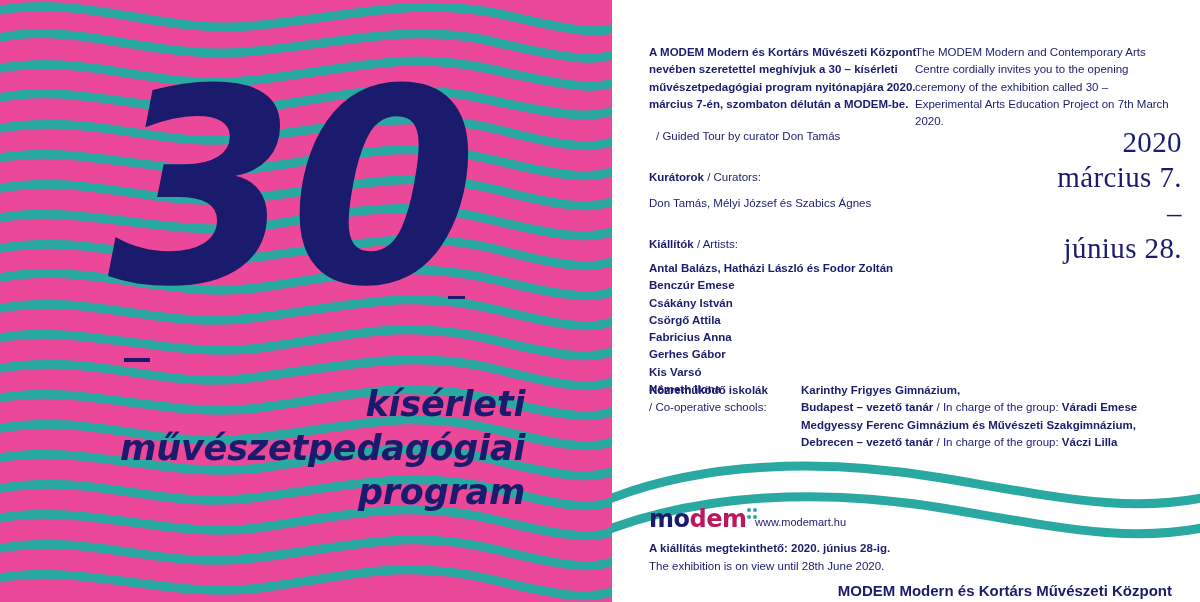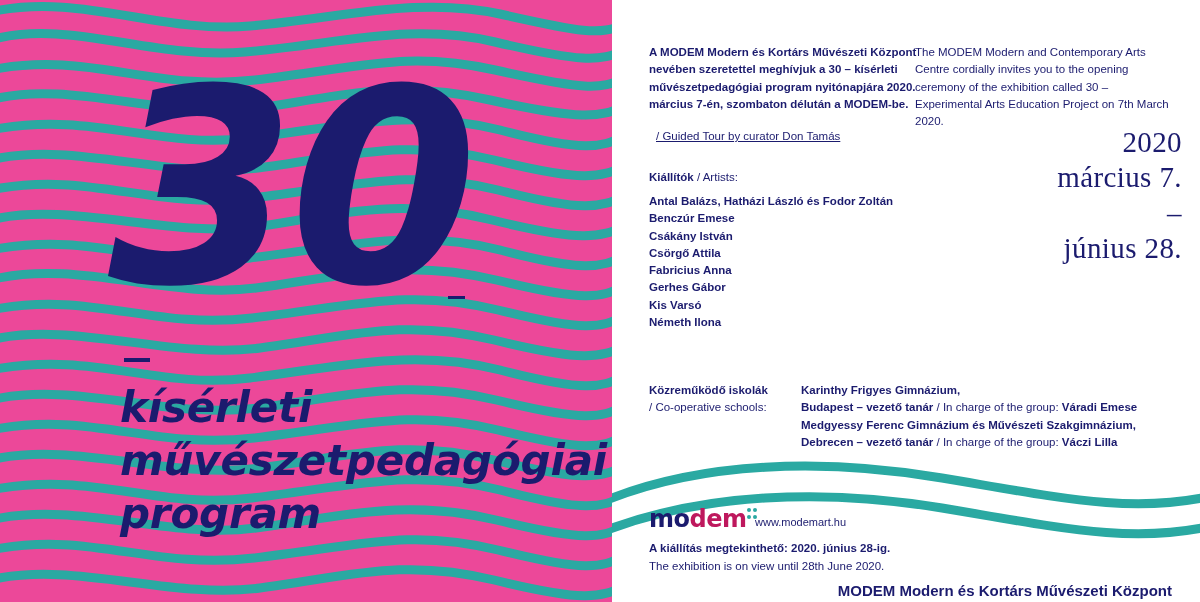--- a/index.html
+++ b/index.html
@@ -71,24 +71,25 @@
     height: 4px;
     background: #1b1b6e;
   }
   .hu-title {
     position: absolute;
     left: 120px;
     top: 382px;
     color: #1b1b6e;
     font-weight: 700;
     font-style: italic;
-    font-size: 42px;
+    font-size: 35px;
     line-height: 1.26;
     letter-spacing: -0.2px;
     font-family: "DejaVu Sans", sans-serif;
+    text-align: right;
   }
 
   
   .right-panel {
     position: absolute;
     left: 612px; top: 0;
     width: 588px; height: 602px;
     background: #ffffff;
   }
   .right-wave { position: absolute; left: 0; top: 452px; }
@@ -133,21 +134,21 @@
     left: 37px;
     top: 128px;
     width: 290px;
     color: #1b1b6e;
     font-size: 11.5px;
     line-height: 1.48;
   }
   .mid-block .b { font-weight: 700; }
   .mid-block .n { font-weight: 400; }
   .mid-block .row-tour { margin-bottom: 2px; }
-  .mid-block .sub { margin-left: 7px; text-decoration: underline; }
+  .mid-block .sub { margin-left: 7px; }
 
   .sect { margin-top: 24px; }
   .artists-list { margin-top: 7px; font-weight: 700; line-height: 1.50; }
 
   .schools {
     position: absolute;
     left: 37px;
     top: 382px;
     width: 520px;
     color: #1b1b6e;
@@ -286,20 +287,27 @@
     <div class="dates">
       <div>2020</div>
       <div>március 7.</div>
       <div>–</div>
       <div>június 28.</div>
     </div>
 
     <div class="mid-block">
       <div class="n sub">/ Guided Tour by curator Don Tamás</div>
 
+      <div class="sect">
+        <div>
+          <span class="b">Kurátorok</span>
+          <span class="n">/ Curators:</span>
+        </div>
+        <div class="n" style="margin-top:9px;">Don Tamás, Mélyi József és Szabics Ágnes</div>
+      </div>
 
       <div class="sect">
         <div>
           <span class="b">Kiállítók</span>
           <span class="n">/ Artists:</span>
         </div>
         <div class="artists-list">
           <div>Antal Balázs, Hatházi László és Fodor Zoltán</div>
           <div>Benczúr Emese</div>
           <div>Csákány István</div>

